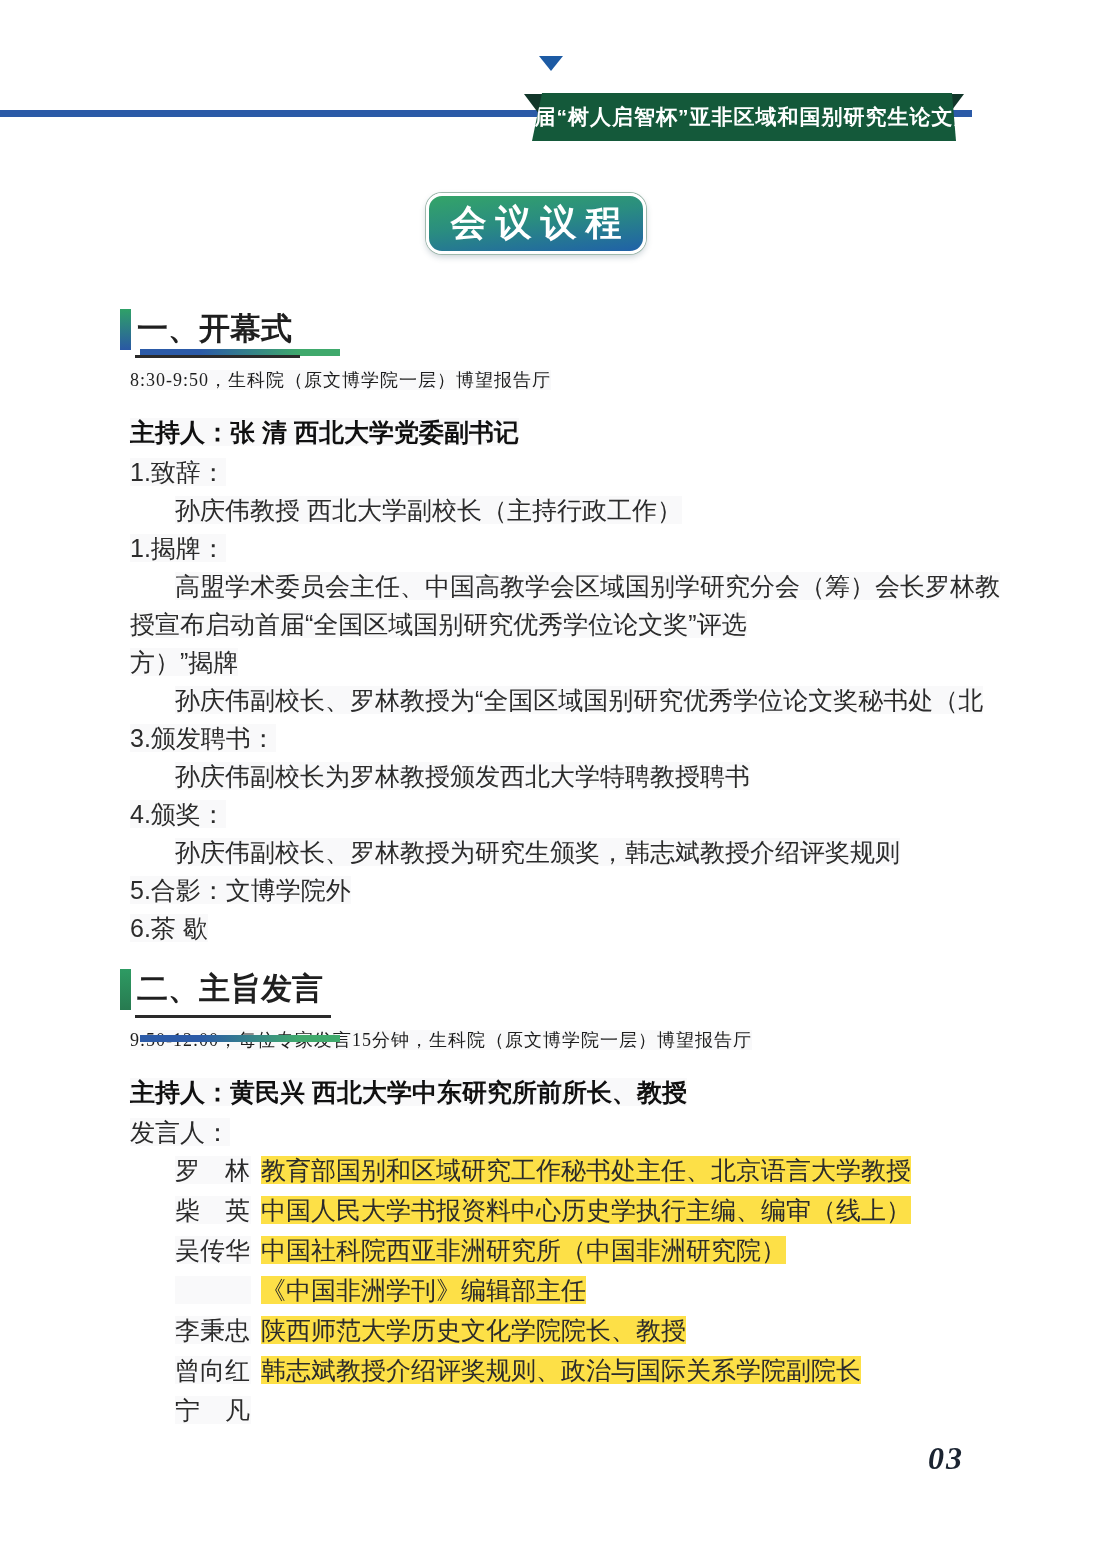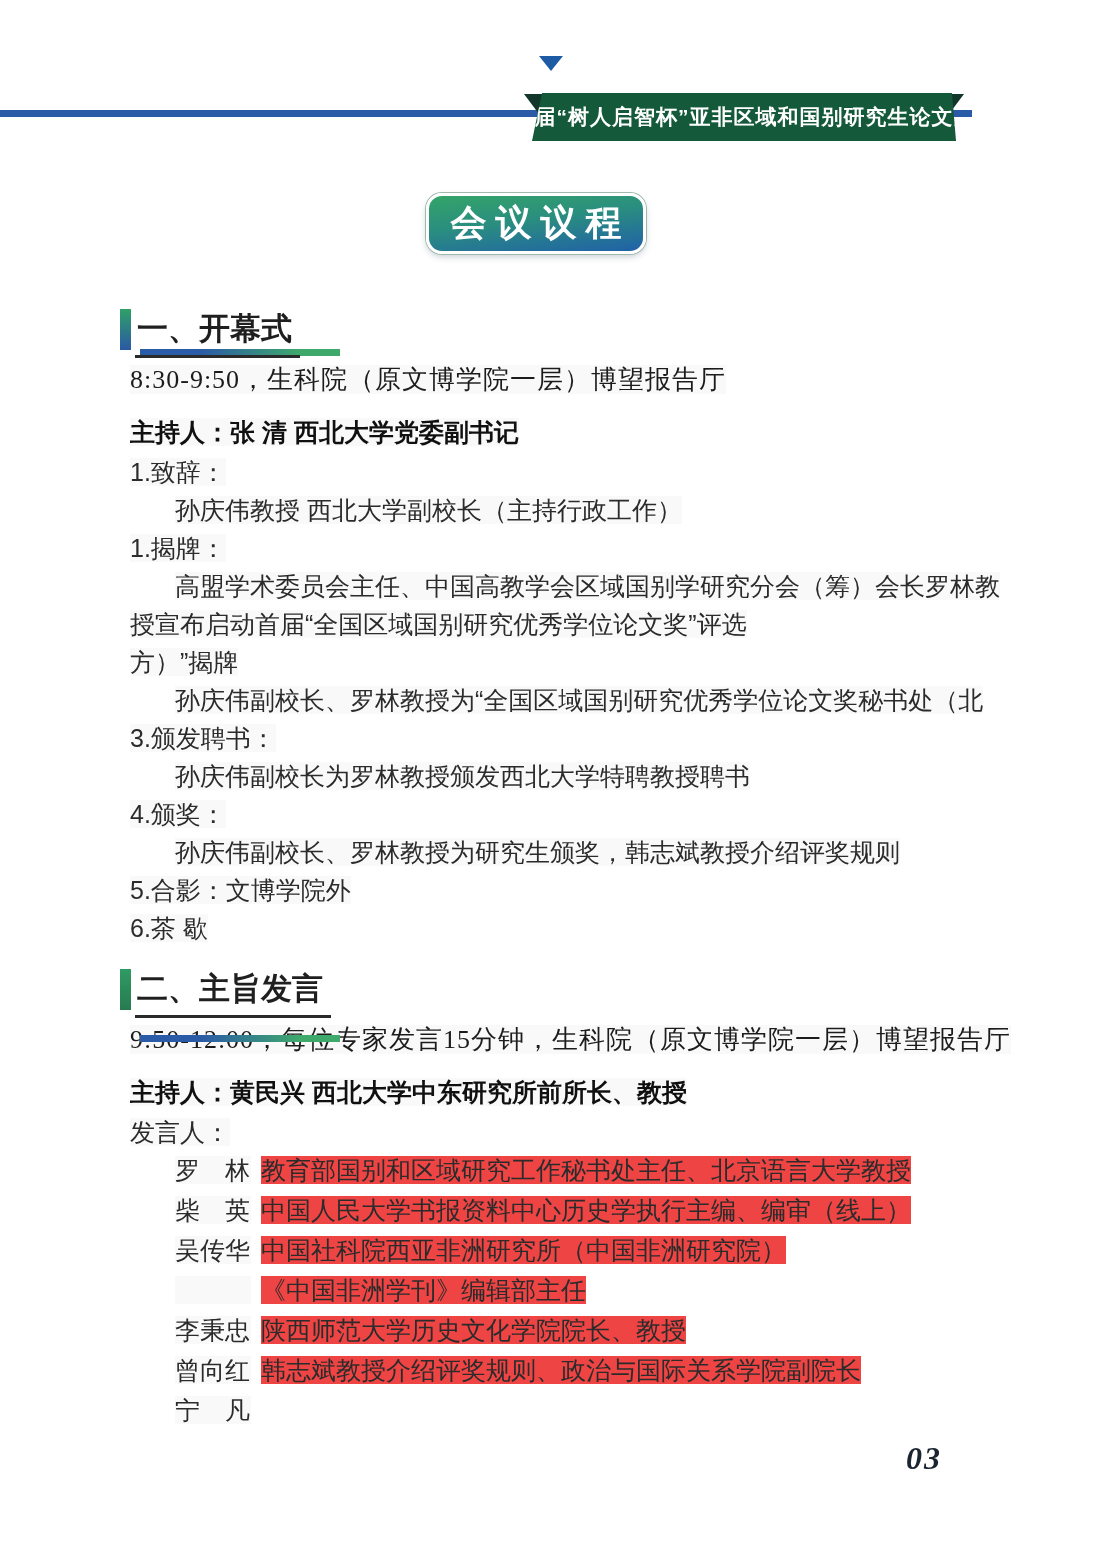--- a/index.html
+++ b/index.html
@@ -88,39 +88,39 @@
     white-space:nowrap;
   }
   .h-grad {
     position:absolute; left:10px; top:41px;
     width:200px; height:7px; z-index:0;
     background:linear-gradient(90deg,#2b5aa7 0%, #2b5aa7 30%, #3fa96c 80%);
   }
 
   .kai {
     font-family:"Liberation Serif", serif;
-    font-size:26px; color:#1c1c1c; letter-spacing:1px;
+    font-size:18px; color:#1c1c1c; letter-spacing:1px;
     line-height:32px; margin-bottom:22px; white-space:nowrap;
   }
   .host {
     font-weight:bold; font-size:25px; color:#101010;
     line-height:28px; margin-bottom:12px; white-space:nowrap;
   }
   .row  { font-size:25px; line-height:28px; margin-bottom:10px; color:#2b2b2b; white-space:nowrap; }
   .row.ind { padding-left:45px; }
   .row span, .host span, .kai span { background:#f9f9fa; }
 
   .spk-row { display:flex; font-size:25px; line-height:28px; margin-bottom:12px; padding-left:45px; white-space:nowrap; }
   .spk-name { display:inline-block; min-width:76px; margin-right:10px; background:#f9f9fa; }
-  .spk-aff  { background:#ef4444; }
+  .spk-aff  { background:#fde047; }
 
   .sec2 { margin-top:26px;text-align:right; }
 
   .page-num {
-    position:absolute; left:906px; top:1440px;
+    position:absolute; left:928px; top:1440px;
     font-family:"Liberation Serif", serif;
     font-weight:bold; font-style:italic;
     font-size:32px; color:#1b2431; letter-spacing:2px;
   }
 </style>
 </head>
 <body>
 
 <div class="page">
 

